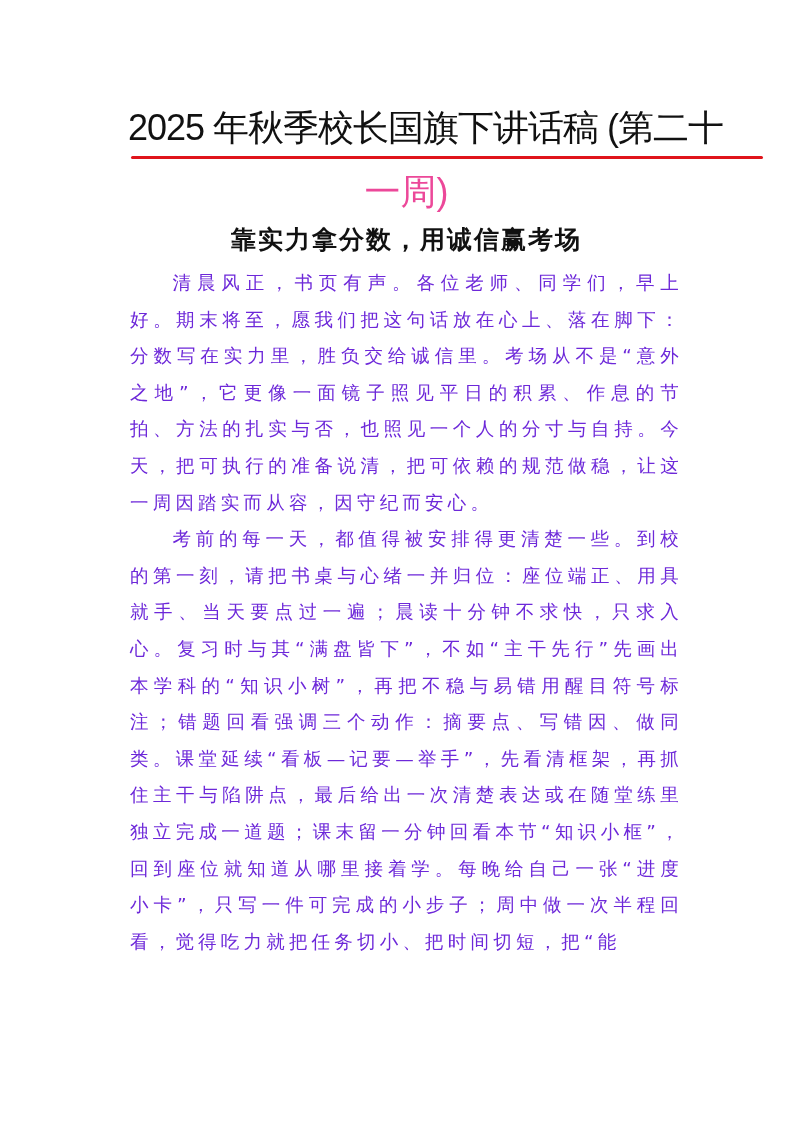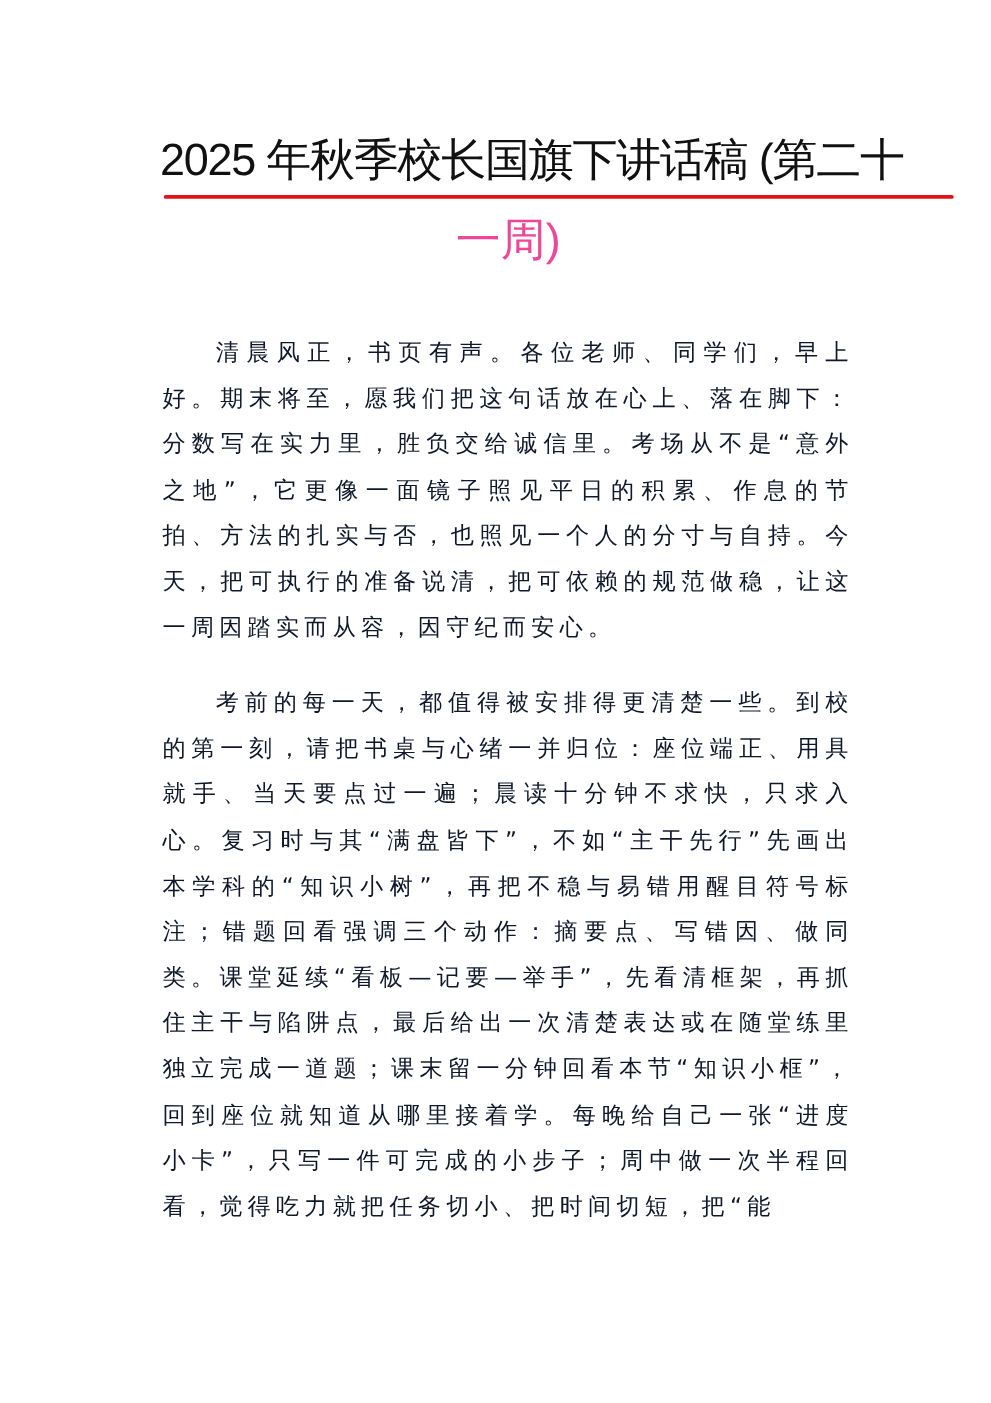--- a/index.html
+++ b/index.html
@@ -76,36 +76,37 @@
     width: 553px;
   }
   .para {
     margin: 0;
     font-family: "DejaVu Sans", sans-serif;
     font-size: 18.5px;
     line-height: 36.6px;
     letter-spacing: 4.2px;
     text-indent: 2.3em;
     text-align: justify;
-    color: #0f172a;
+    color: #6d28d9;
   }
   .para + .para {
     margin-top: 0;
   }
 </style>
 </head>
 <body>
 
 <div class="page">
 
   <div class="title-line1">2025 年秋季校长国旗下讲话稿 (第二十</div>
 
   <div class="title-underline"></div>
 
   <div class="title-line2">一周)</div>
 
+  <div class="subtitle">靠实力拿分数，用诚信赢考场</div>
 
   <div class="body-text">
     <p class="para">清晨风正，书页有声。各位老师、同学们，早上好。期末将至，愿我们把这句话放在心上、落在脚下：分数写在实力里，胜负交给诚信里。考场从不是“意外之地”，它更像一面镜子照见平日的积累、作息的节拍、方法的扎实与否，也照见一个人的分寸与自持。今天，把可执行的准备说清，把可依赖的规范做稳，让这一周因踏实而从容，因守纪而安心。</p>
-    <p class="para" style="margin-top:24px;">考前的每一天，都值得被安排得更清楚一些。到校的第一刻，请把书桌与心绪一并归位：座位端正、用具就手、当天要点过一遍；晨读十分钟不求快，只求入心。复习时与其“满盘皆下”，不如“主干先行”先画出本学科的“知识小树”，再把不稳与易错用醒目符号标注；错题回看强调三个动作：摘要点、写错因、做同类。课堂延续“看板—记要—举手”，先看清框架，再抓住主干与陷阱点，最后给出一次清楚表达或在随堂练里独立完成一道题；课末留一分钟回看本节“知识小框”，回到座位就知道从哪里接着学。每晚给自己一张“进度小卡”，只写一件可完成的小步子；周中做一次半程回看，觉得吃力就把任务切小、把时间切短，把“能</p>
+    <p class="para" style="margin-top:0;">考前的每一天，都值得被安排得更清楚一些。到校的第一刻，请把书桌与心绪一并归位：座位端正、用具就手、当天要点过一遍；晨读十分钟不求快，只求入心。复习时与其“满盘皆下”，不如“主干先行”先画出本学科的“知识小树”，再把不稳与易错用醒目符号标注；错题回看强调三个动作：摘要点、写错因、做同类。课堂延续“看板—记要—举手”，先看清框架，再抓住主干与陷阱点，最后给出一次清楚表达或在随堂练里独立完成一道题；课末留一分钟回看本节“知识小框”，回到座位就知道从哪里接着学。每晚给自己一张“进度小卡”，只写一件可完成的小步子；周中做一次半程回看，觉得吃力就把任务切小、把时间切短，把“能</p>
   </div>
 
 </div>
 
 </body></html>

